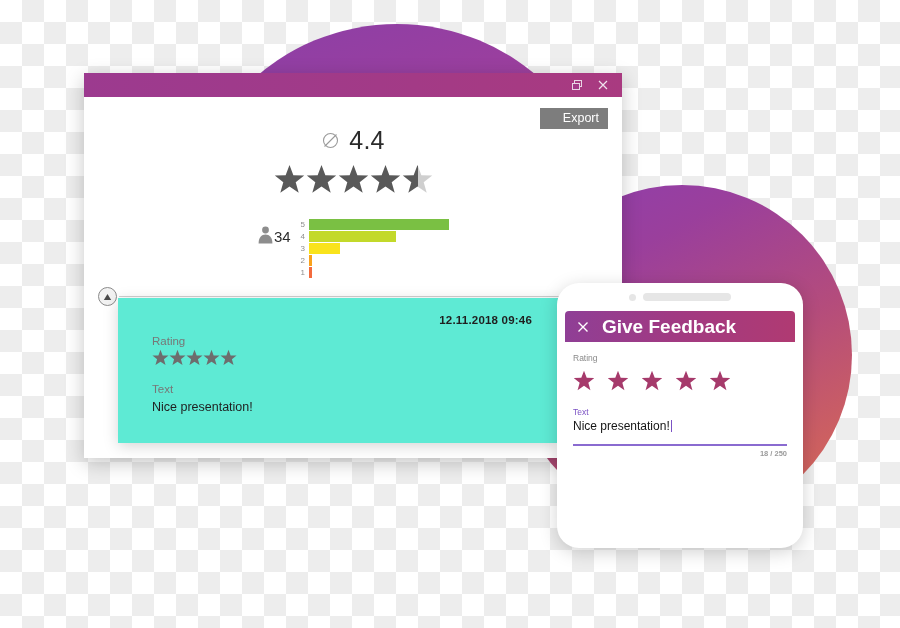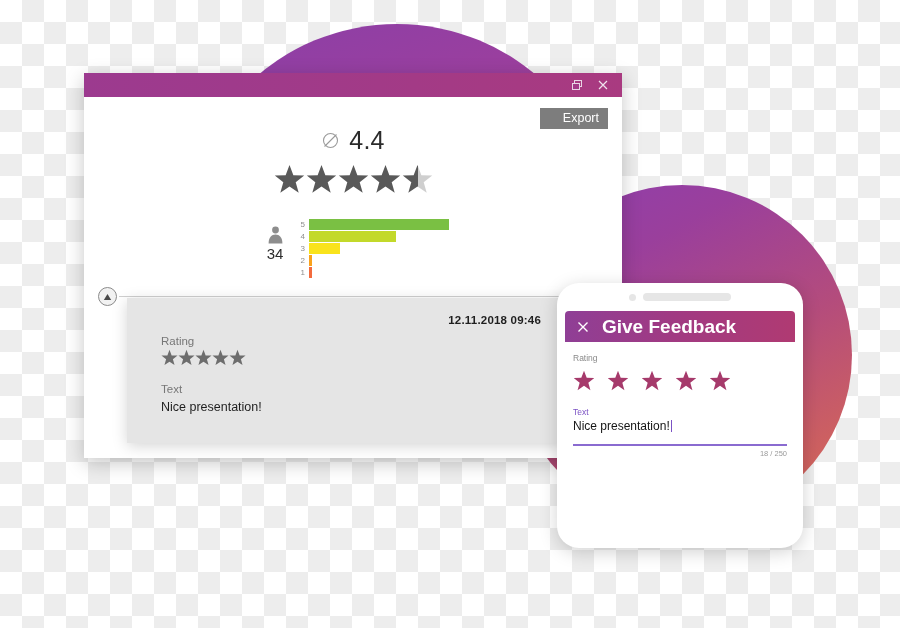--- a/index.html
+++ b/index.html
@@ -131,21 +131,21 @@
     justify-content: center;
     margin-top: 25px;
   }
   .dist-inner {
     display: flex;
     align-items: flex-start;
   }
   .count-col {
     width: 36px;
     display: flex;
-    flex-direction: column;
+    flex-direction: row;
     align-items: center;
     padding-top: 7px;
   }
   .person-icon svg { display: block; }
   .count-num {
     font-size: 15px;
     color: #2d2d2d;
     margin-top: 2px;
     line-height: 1;
   }
@@ -203,25 +203,25 @@
   .divider-line {
     flex: 1;
     height: 1px;
     background: #cfcfcf;
     margin-left: 2px;
   }
 
   
   .feedback-card {
     position: absolute;
-    left: 127px;
+    left: 118px;
     top: 298px;
     width: 440px;
     height: 145px;
-    background: #e5e5e5;
+    background: #5eead4;
     box-shadow: 0 3px 14px rgba(0,0,0,0.17);
     padding: 16px 26px 0 34px;
     box-sizing: border-box;
   }
   .card-date {
     text-align: right;
     font-size: 11.5px;
     font-weight: bold;
     color: #1f1f1f;
     letter-spacing: 0.2px;
@@ -328,20 +328,21 @@
   .m-underline {
     height: 1.5px;
     background: #8a6bd0;
     margin-top: 11px;
   }
   .m-counter {
     text-align: right;
     font-size: 7.5px;
     color: #9a9a9a;
     margin-top: 3px;
+    font-weight: bold;
   }
 </style>
 </head>
 <body>
 
 <div class="stage">
 
   <div class="circle circle-left"></div>
   <div class="circle circle-right"></div>
 

